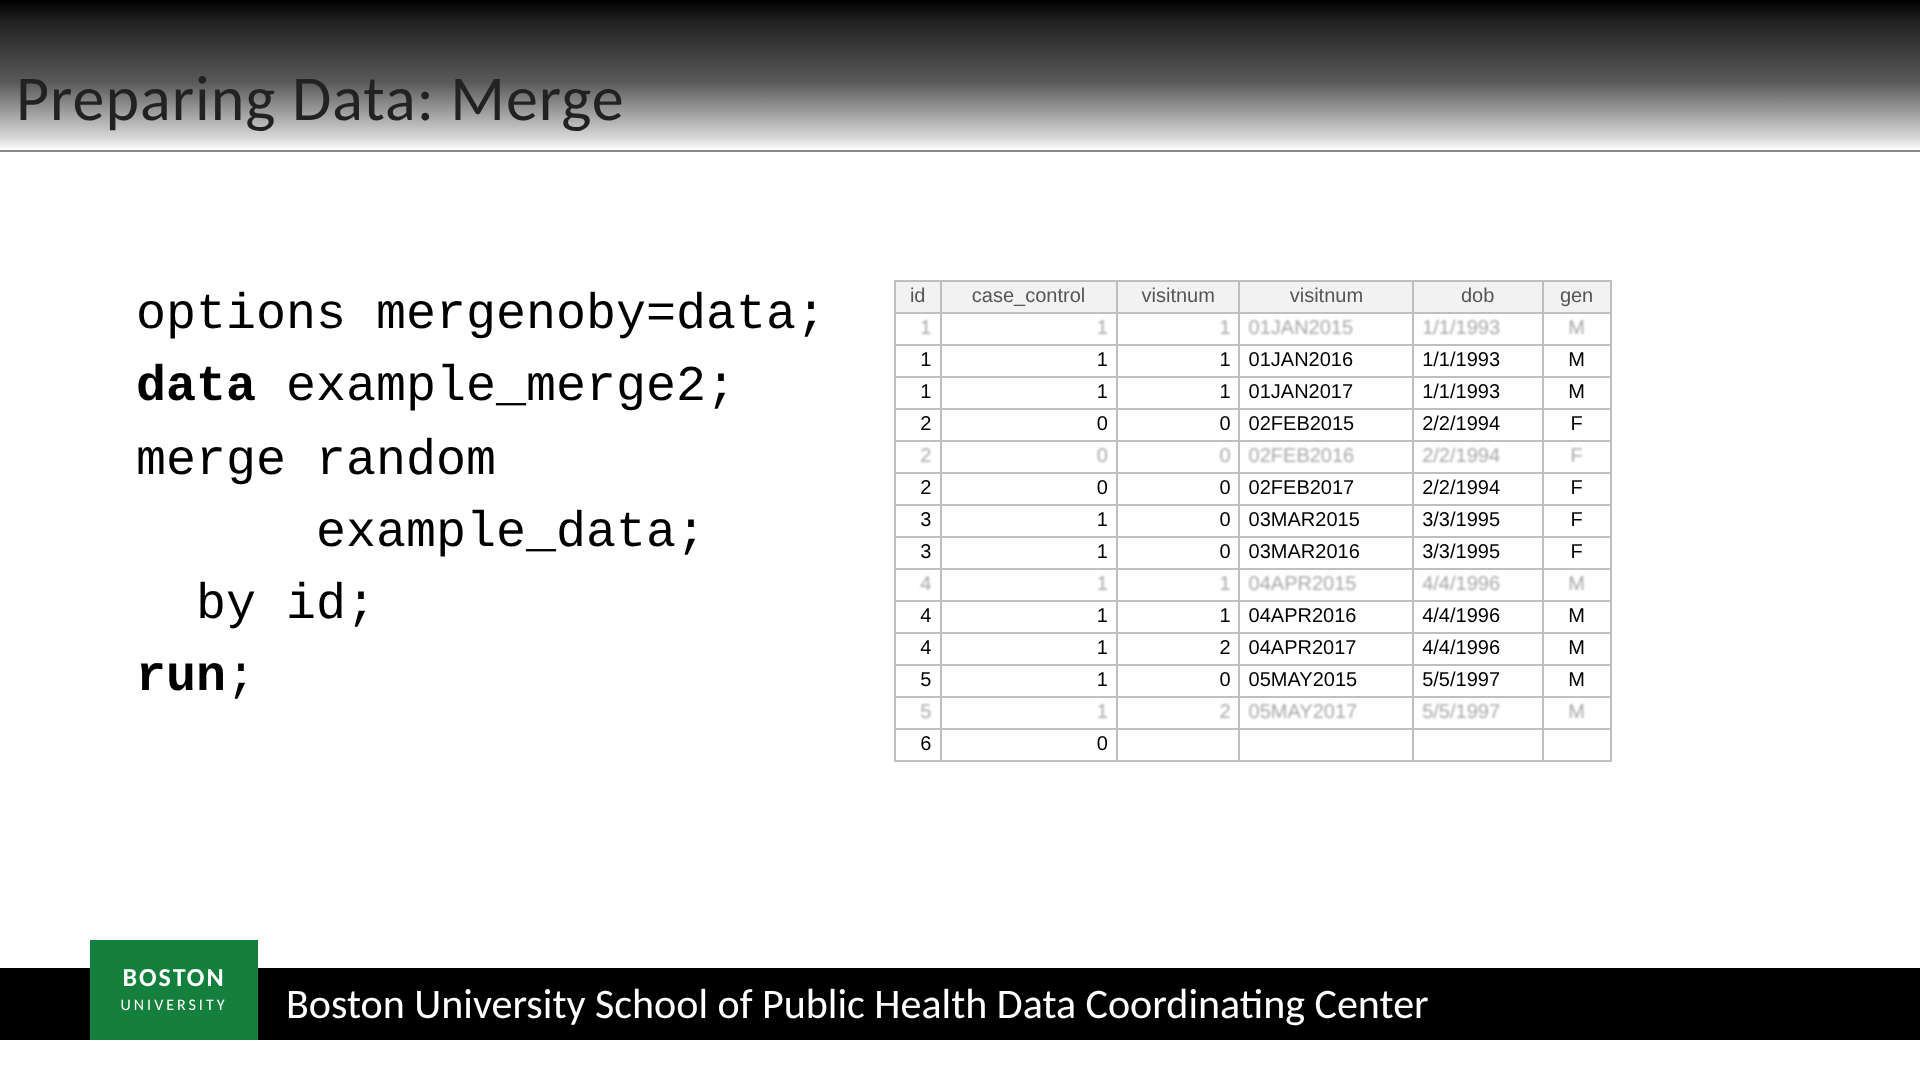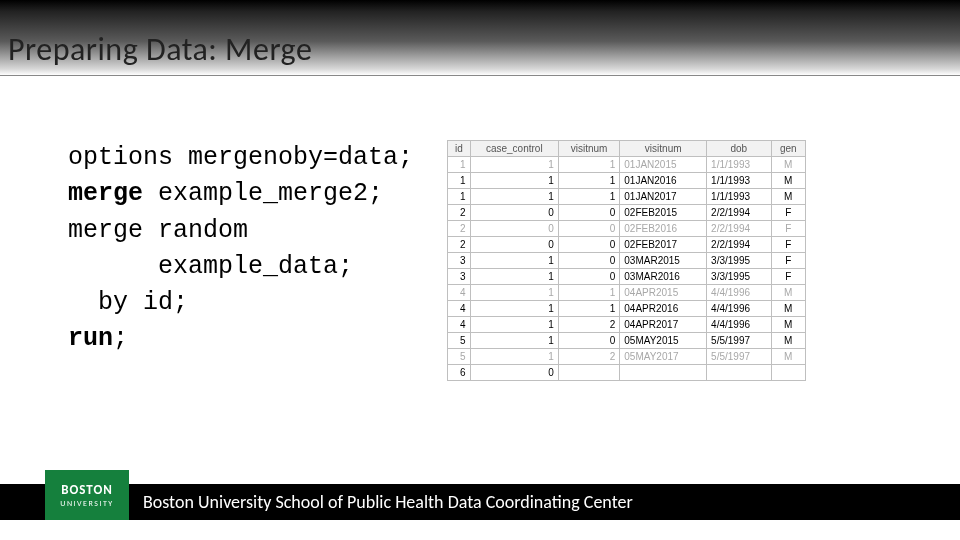--- a/index.html
+++ b/index.html
@@ -33,32 +33,32 @@
   td.c { text-align:center; }
   .blur { color:#a8a8a8; filter:blur(0.4px); }
 
   .footer {
     position:absolute; left:0; bottom:20px; width:960px; height:36px;
     background:#000; display:flex; align-items:center;
   }
   .logo-box { width:84px; height:50px; background:#15803d; position:relative; top:-7px; display:flex; flex-direction:column; align-items:center; justify-content:center; color:#fff;margin-left:45px; }
   .logo-box .ln1 { font-size:13px; letter-spacing:1px; font-weight:600; }
   .logo-box .ln2 { font-size:8px; letter-spacing:1.5px; margin-top:1px; }
-  .footer-text { color:#fff; font-size:18px; margin-left:14px; font-weight:400; }
+  .footer-text { color:#fff; font-size:21px; margin-left:14px; font-weight:400; }
 </style>
 </head>
 <body>
 
 <div class="title-bar">
   <h1>Preparing Data: Merge</h1>
 </div>
 
 <div class="content">
   <div class="code-block"><span>options mergenoby=data;</span>
-<span class="kw">merge</span><span> example_merge2;</span>
+<span class="kw">data</span><span> example_merge2;</span>
 <span>merge random</span>
 <span>      example_data;</span>
 <span>  by id;</span>
 <span class="kw">run</span><span>;</span></div>
 
   <div class="table-wrap">
     <table>
       <thead>
           <tr id="thead-row">
             <th>id</th>

